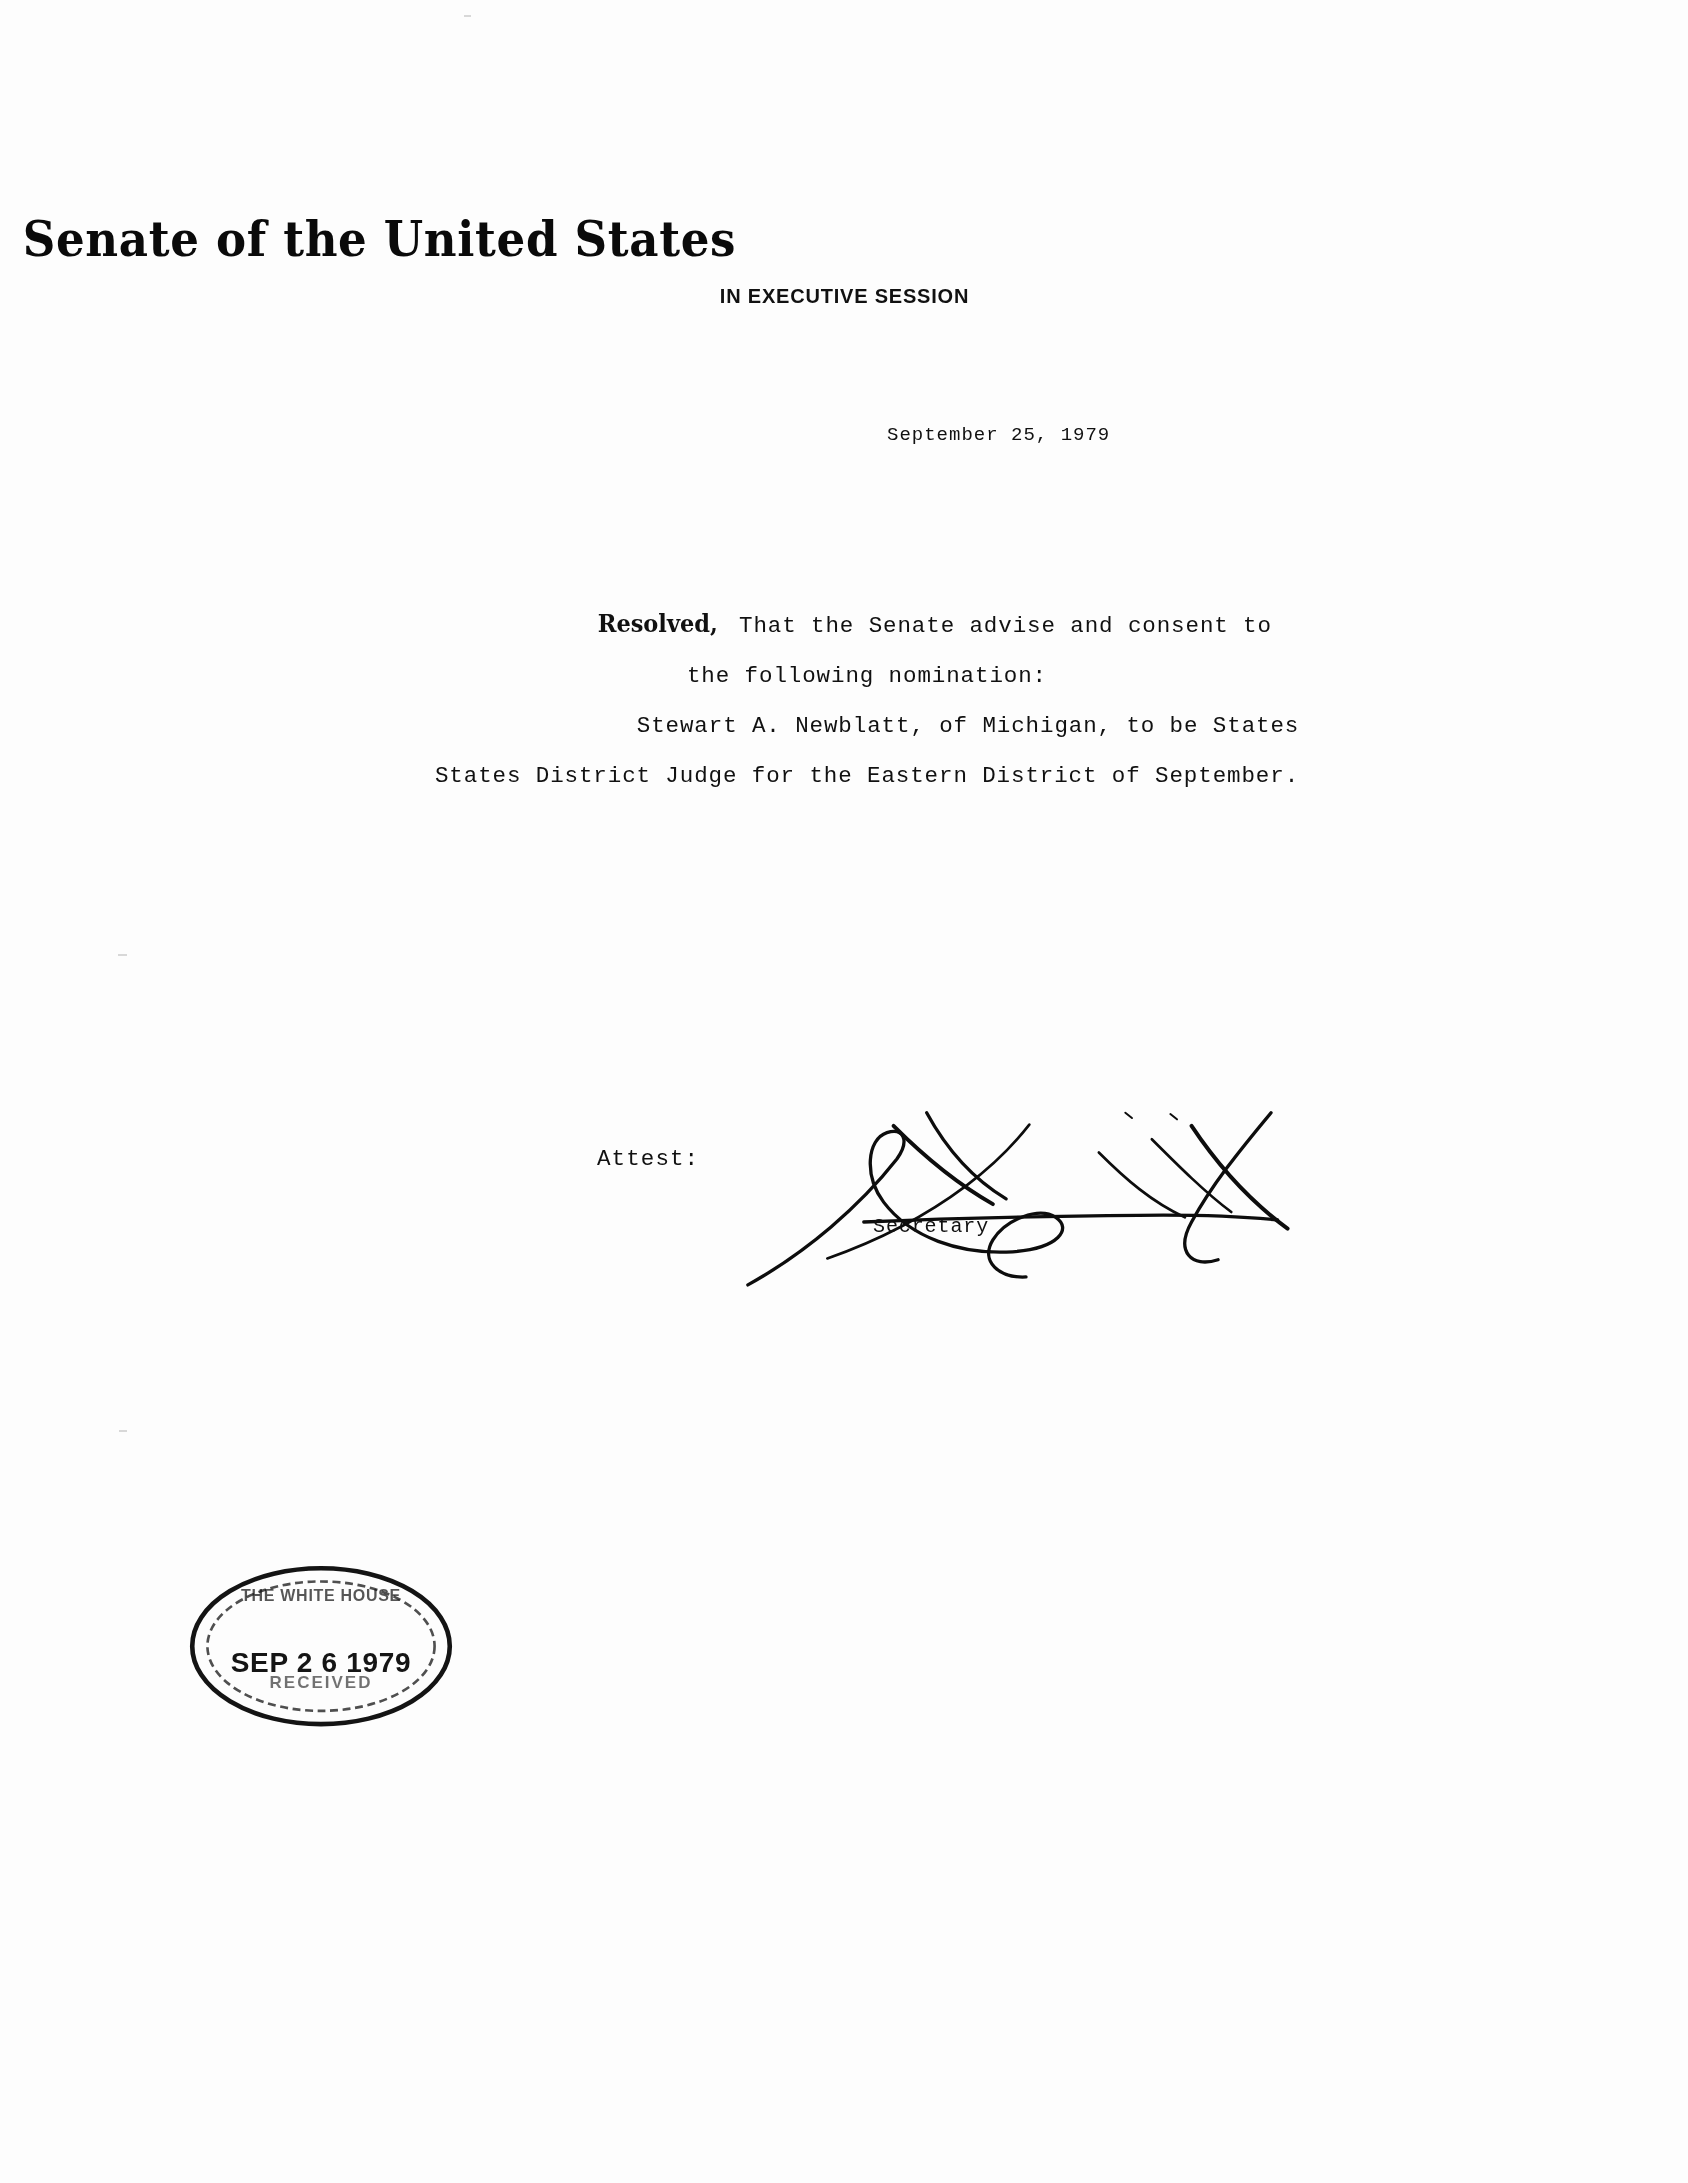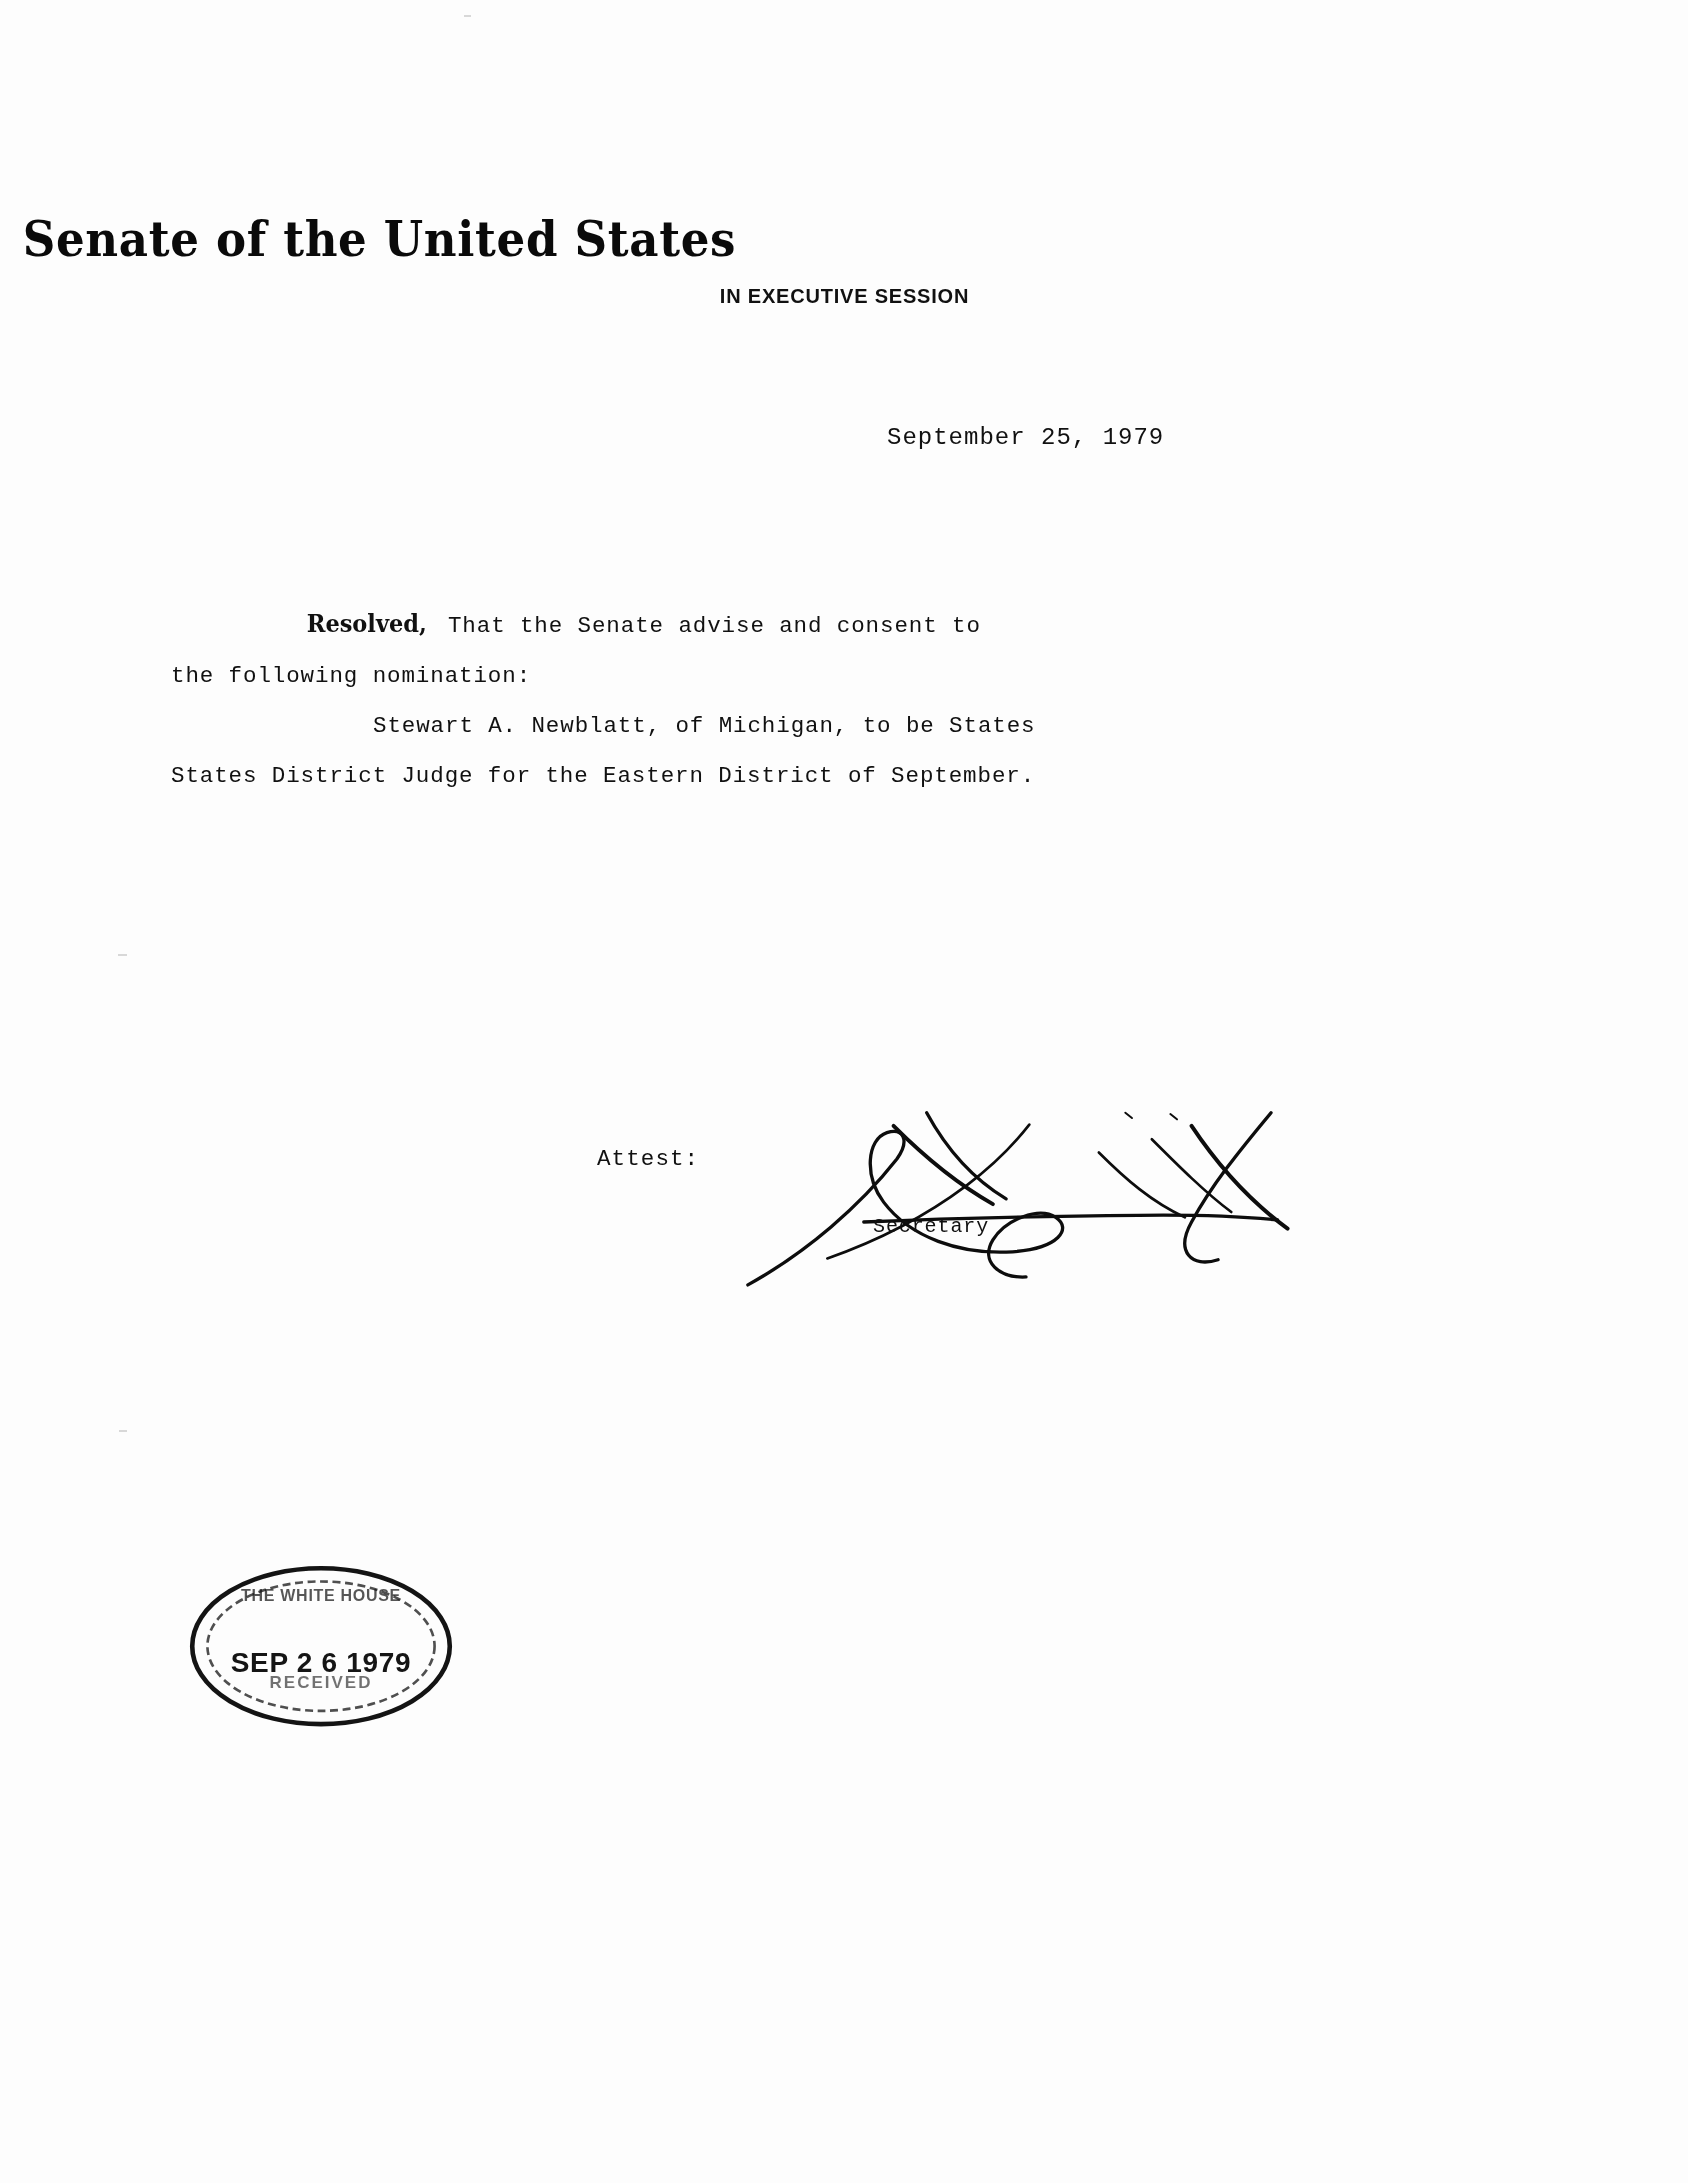--- a/index.html
+++ b/index.html
@@ -54,36 +54,37 @@
     letter-spacing: 0.8px;
     color: #111;
   }
 
   
   .date {
     position: absolute;
     top: 424px;
     left: 887px;
     font-family: "Liberation Mono", monospace;
-    font-size: 24px;
+    font-size: 19px;
     letter-spacing: 1px;
     color: #111;
   }
 
   
   .body-block {
     position: absolute;
     top: 599px;
-    left: 171px;
+    left: 188px;
     width: 1358px;
     font-family: "Liberation Mono", monospace;
     font-size: 22.5px;
     line-height: 50px;
     letter-spacing: 0.9px;
     color: #111;
+    text-align: center;
   }
   .resolved-word {
     font-family: "DejaVu Serif", serif;
     font-weight: bold;
     font-size: 25px;
     letter-spacing: 0px;
     display: inline-block;
     transform: scaleX(0.9);
   }
   .indent-1 { padding-left: 129px; }

